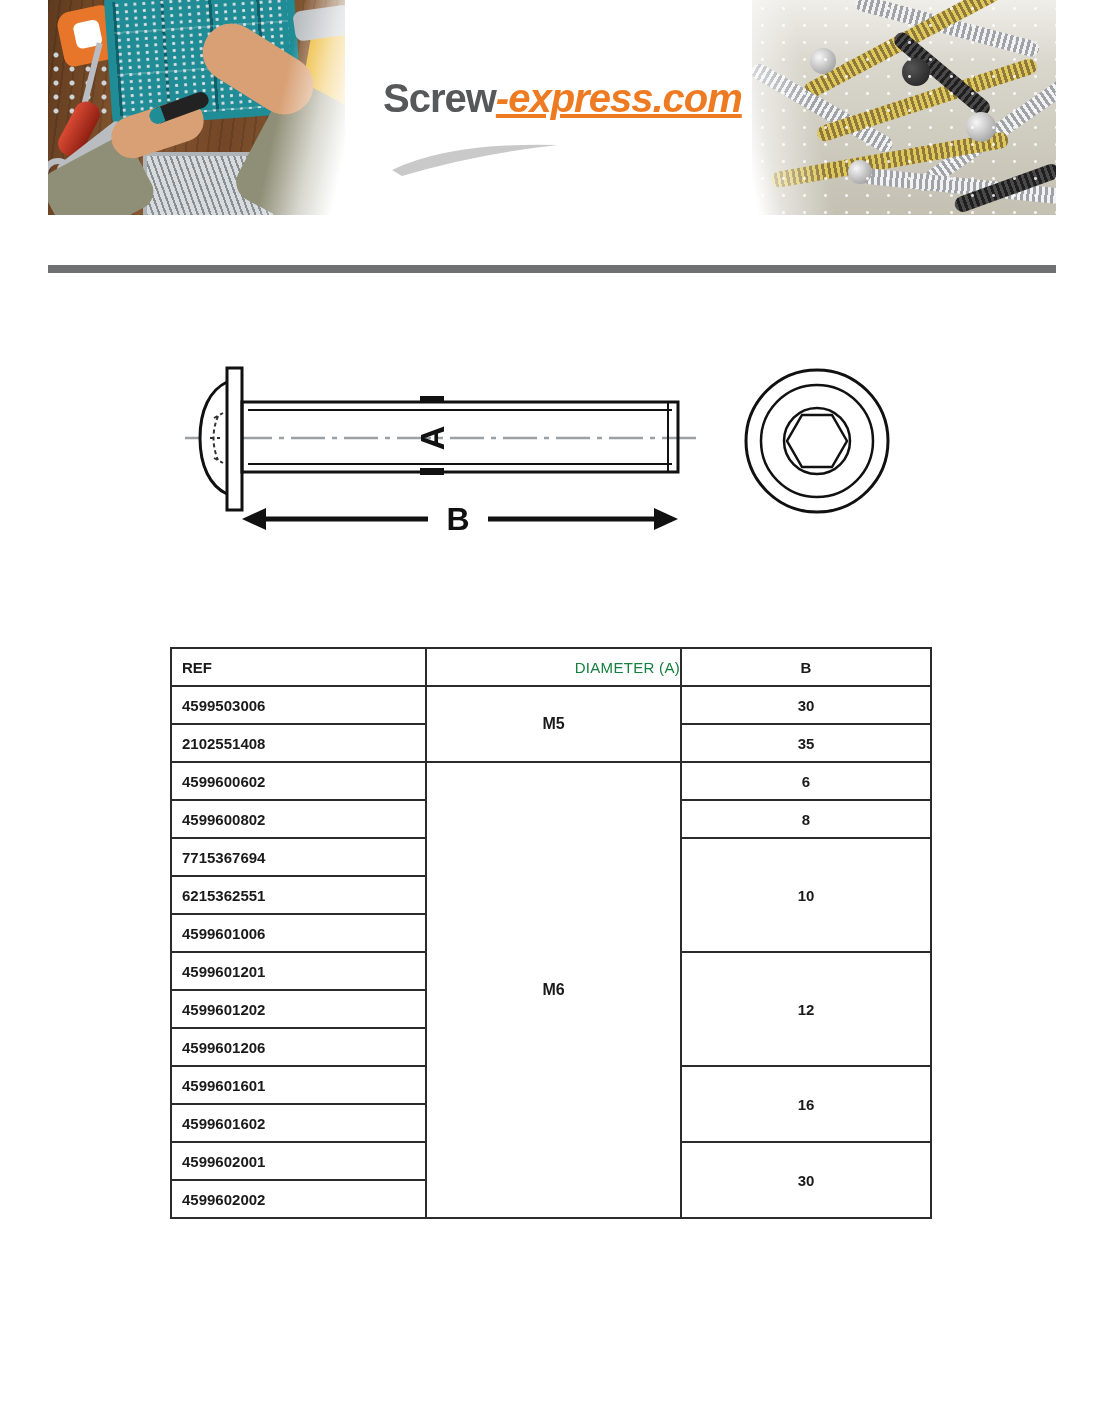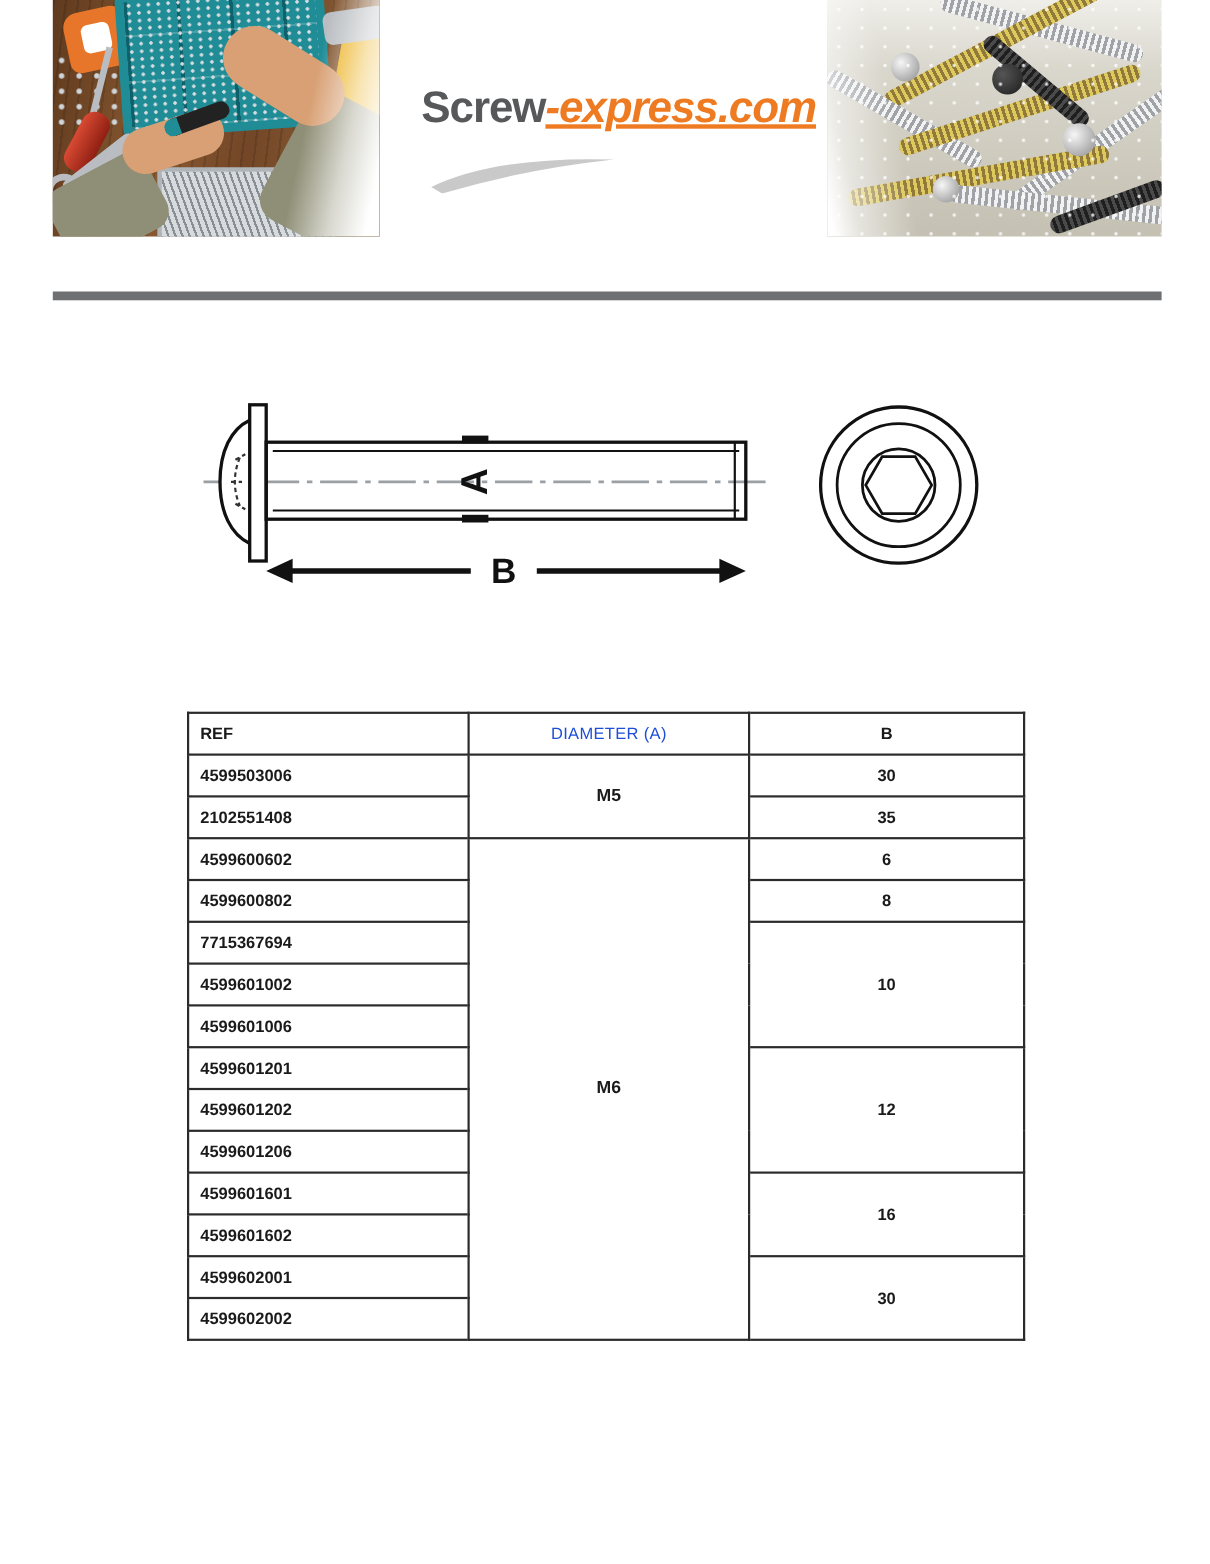--- a/index.html
+++ b/index.html
@@ -87,21 +87,21 @@
   .side-view{position:absolute;left:180px;top:358px;}
   .front-view{position:absolute;left:740px;top:364px;}
   .draw-text{font-family:"Liberation Sans",sans-serif;font-weight:bold;fill:#111;}
 
   
   .spec{position:absolute;left:170px;top:607px;width:760px;border-collapse:collapse;table-layout:fixed;margin-top:40px;}
   .spec td{border:2px solid #2b2b2b;height:36px;font-size:15px;color:#1a1a1a;font-weight:bold;
     padding:0;vertical-align:middle;}
   .spec td.lft{text-align:left;padding-left:10px;}
   .spec td.ctr{text-align:center;}
-  .spec td.norm{font-weight:normal;letter-spacing:.3px;color:#1d4ed8;}
+  .spec td.norm{font-weight:normal;letter-spacing:.3px;color:#15803d;text-align:right;}
   .spec td.dia{font-size:16px;}
 
   
   .footer{position:absolute;left:48px;top:1384px;width:1008px;height:38px;background:#59595b;
     border-top:3px solid #9c9c9e;box-sizing:border-box;display:flex;align-items:center;
     justify-content:flex-end;padding-right:62px;}
   .footer-text{color:#fff;font-size:21px;font-weight:bold;letter-spacing:-.5px;
     transform:scaleX(.95);transform-origin:right center;white-space:nowrap;}
 </style>
 </head>
@@ -224,21 +224,21 @@
     </tr>
     <tr>
       <td class="lft">4599600802</td>
       <td class="ctr">8</td>
     </tr>
     <tr>
       <td class="lft">7715367694</td>
       <td class="ctr" rowspan="3">10</td>
     </tr>
     <tr>
-      <td class="lft">4599601002</td>
+      <td class="lft">6215362551</td>
     </tr>
     <tr>
       <td class="lft">4599601006</td>
     </tr>
     <tr>
       <td class="lft">4599601201</td>
       <td class="ctr" rowspan="3">12</td>
     </tr>
     <tr>
       <td class="lft">4599601202</td>

